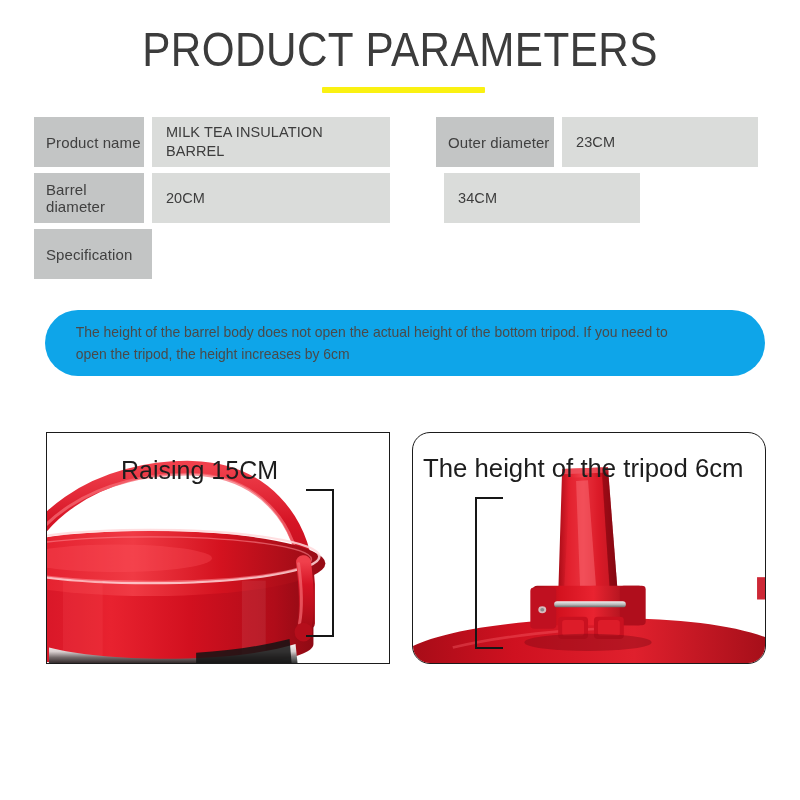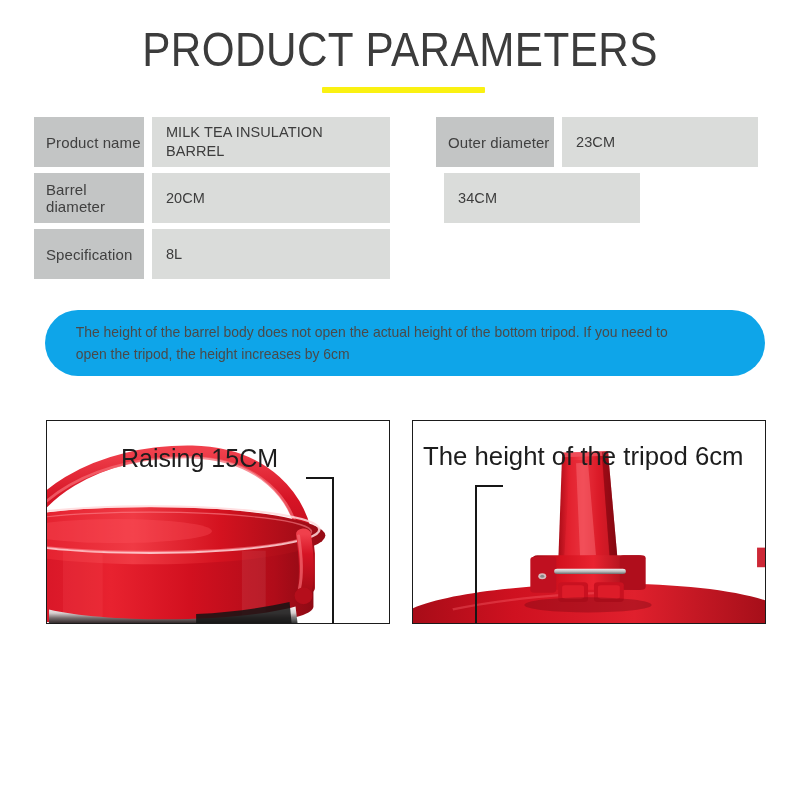--- a/index.html
+++ b/index.html
@@ -115,29 +115,29 @@
     line-height: 22px;
     color: #4a4a4a;
     padding: 0 36px 0 32px;
     transform: scaleX(0.96);
     transform-origin: 0 50%;
   }
 
   
   .panel {
     position: absolute;
-    top: 420px;
-    height: 204px;
+    top: 432px;
+    height: 232px;
     background: #ffffff;
     border: 1.4px solid #1b1b1b;
     box-sizing: border-box;
     overflow: hidden;
   }
   .panel.left-panel  { left: 46px;  width: 344px; }
-  .panel.right-panel { left: 412px; width: 354px; }
+  .panel.right-panel { left: 412px; width: 354px; border-radius: 18px; }
 
   .panel-title {
     position: absolute;
     z-index: 6;
     font-size: 25px;
     line-height: 30px;
     font-weight: 400;
     color: #1d1d1d;
     white-space: nowrap;
   }
@@ -221,21 +221,20 @@
       <div class="spec-value">MILK TEA INSULATION BARREL</div>
     </div>
     <div class="spec-row">
       <div class="spec-label">Barrel diameter</div>
       <div class="spec-gap"></div>
       <div class="spec-value">20CM</div>
     </div>
     <div class="spec-row">
       <div class="spec-label">Specification</div>
       <div class="spec-gap"></div>
-      <div class="spec-value">8L</div>
     </div>
   </div>
 
   <div class="spec-table right">
     <div class="spec-row">
       <div class="spec-label">Outer diameter</div>
       <div class="spec-gap"></div>
       <div class="spec-value">23CM</div>
     </div>
     <div class="spec-row">

